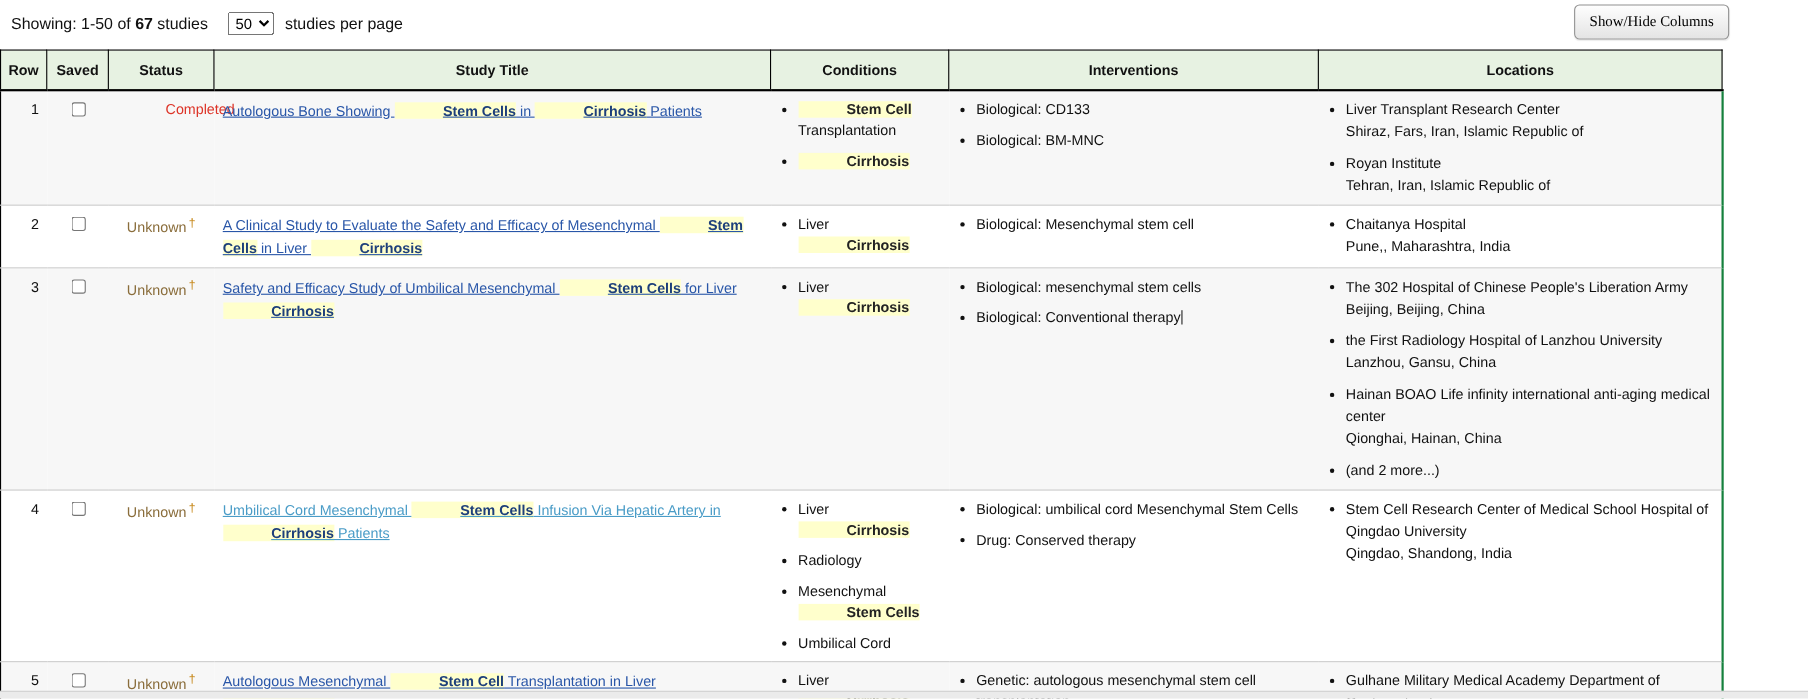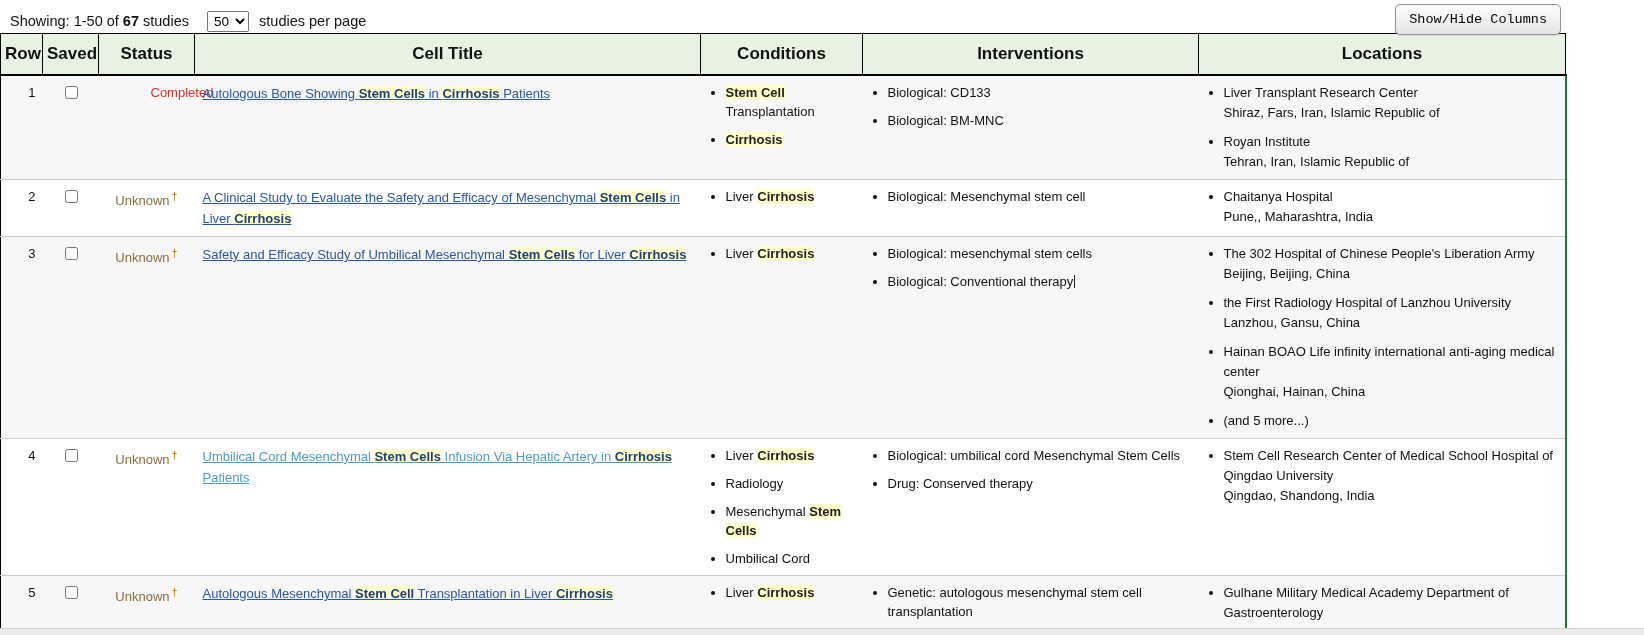--- a/index.html
+++ b/index.html
@@ -16,39 +16,39 @@
     --link-visited: #4a9cc7;
     --completed: #dd3327;
     --unknown: #8a6d3b;
     --dagger: #c07b00;
     --hl-bg: #ffffcc;
     --header-bg: #e7f2e2;
   }
   
   .topbar {
     position: relative;
-    height: 33px;
+    height: 45px;
     padding: 11px 0 0 10px;
     font-size: 14.5px;
     white-space: nowrap;
   }
   .topbar .bold { font-weight: bold; }
   .per-page-select {
     margin-left: 14px;
     margin-right: 6px;
     font-size: 13.5px;
     font-family: "Liberation Sans", sans-serif;
     padding: 1px 2px;
   }
   .showhide-btn {
     position: absolute;
-    right: 83px; top: 4px;
+    right: 72px; top: 4px;
     padding: 7px 13px;
     font-size: 13.5px;
-    font-family: Liberation Mono, monospace;
+    font-family: Liberation Serif, serif;
     color: #000;
     background: linear-gradient(#fefefe, #e4e4e4);
     border: 1px solid #909090;
     border-radius: 5px;
     cursor: pointer;
     box-shadow: 0 1px 1px rgba(0,0,0,.08);
   }
   
   table.results {
     border-collapse: collapse;
@@ -59,21 +59,21 @@
   col.c-saved { width: 56px; }
   col.c-status{ width: 96px; }
   col.c-title { width: 506px; }
   col.c-cond  { width: 162px; }
   col.c-intv  { width: 336px; }
   col.c-loc   { width: 367px; }
   thead th {
     background: var(--header-bg);
     border: 1px solid #000;
     border-bottom: 2px solid #000;
-    font-size: 17px;
+    font-size: 13px;
     font-weight: bold;
     padding: 10px 4px;
     text-align: center;
   }
   tbody td {
     vertical-align: top;
     padding: 7px 8px;
     border-bottom: 1px solid #ccc;
     font-size: 13px;
     line-height: 19px;
@@ -92,21 +92,21 @@
     color: var(--link);
     text-decoration: underline;
     line-height: 21px;
   }
   a.title-link.visited { color: var(--link-visited); }
   .hl {
     background: var(--hl-bg);
     font-weight: bold;
   }
   a.title-link .hl { color: #1d3f7a; }
-  td .hl { color: #222; }
+  td .hl { color: #222; padding-left: 44px; }
   td ul { margin: 0; padding-left: 17px; }
   td li { margin: 0 0 9px 0; }
   td li:last-child { margin-bottom: 0; }
   .loc-name, .loc-place { line-height: 20px; }
   .caret {
     display: inline-block;
     width: 1px; height: 13px;
     background: #222;
     vertical-align: -2px;
     margin-left: 1px;
@@ -142,21 +142,21 @@
       <col class="c-title">
     <col class="c-cond">
       <col class="c-intv">
       <col class="c-loc">
   </colgroup>
   <thead>
     <tr>
       <th>Row</th>
       <th>Saved</th>
       <th>Status</th>
-      <th>Cell Title</th>
+      <th>Study Title</th>
       <th>Conditions</th>
       <th>Interventions</th>
       <th>Locations</th>
     </tr>
   </thead>
   <tbody id="results-body">
       <tr>
         <td class="row-num">1</td>
         <td class="saved"><input type="checkbox" style=""></td>
         <td class="status"><span class="st-completed">Completed</span></td>
@@ -234,21 +234,21 @@
             </li>
             <li>
               <div class="loc-name">the First Radiology Hospital of Lanzhou University</div>
               <div class="loc-place">Lanzhou, Gansu, China</div>
             </li>
             <li>
               <div class="loc-name">Hainan BOAO Life infinity international anti-aging medical center</div>
               <div class="loc-place">Qionghai, Hainan, China</div>
             </li>
             <li>
-              <div class="loc-name">(and 5 more...)</div>
+              <div class="loc-name">(and 2 more...)</div>
             </li>
           </ul>
         </td>
       </tr>
       <tr>
         <td class="row-num">4</td>
         <td class="saved"><input type="checkbox" style=""></td>
         <td class="status"><span class="st-unknown">Unknown</span><sup>†</sup></td>
         <td class="title"><a class="title-link visited" href="#"><span>Umbilical Cord Mesenchymal </span><span class="hl">Stem Cells</span><span> Infusion Via Hepatic Artery in </span><span class="hl">Cirrhosis</span><span> Patients</span></a></td>
         <td>

